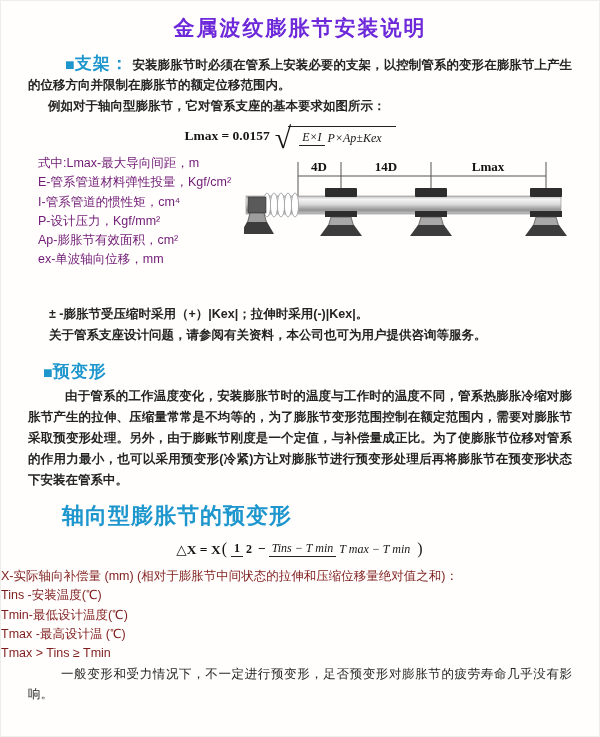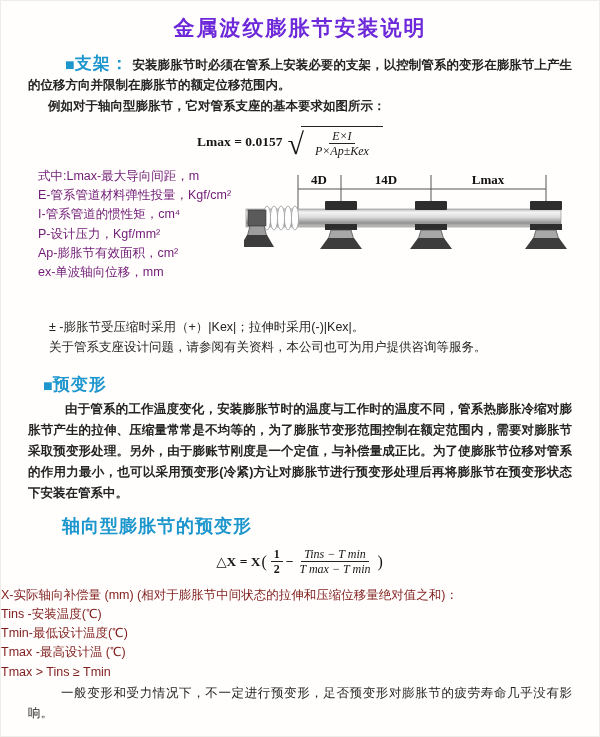--- a/index.html
+++ b/index.html
@@ -23,34 +23,34 @@
   .formula{
     display:flex;justify-content:center;align-items:center;
     font-family:"Liberation Serif","DejaVu Serif",serif;
     font-weight:bold;font-size:13.5px;color:#151515;
   }
   .f1{margin:10px 0 8px -20px;}
   .it{font-style:italic;font-weight:normal;}
   .sqrt{display:inline-flex;align-items:center;margin-left:5px;}
   .sqrt-sym{font-size:30px;font-weight:normal;line-height:20px;margin-right:-3px;transform:translateY(2px);}
   .radicand{border-top:1.5px solid #222;padding:2px 8px 0 8px;}
-  .frac{display:inline-flex;flex-direction:column;align-items:center;font-size:12px;line-height:1.2;margin:0 3px;vertical-align:middle;justify-content:flex-end;}
+  .frac{display:inline-flex;flex-direction:row;align-items:center;font-size:12px;line-height:1.2;margin:0 3px;vertical-align:middle;justify-content:flex-end;}
   .frac .num{border-bottom:1px solid #222;padding:0 3px;}
   .frac .den{padding:0 3px;}
   .paren{font-size:16px;font-weight:normal;margin:0 1px;}
 
   
   .defzone{position:relative;margin-top:4px;height:150px;}
   .defs{margin-left:37px;font-size:12.5px;line-height:19.3px;font-weight:500;color:#701a75;}
   .defs .item{}
-  .note{margin:1px 27px 0 48px;font-size:12.5px;line-height:19.5px;font-weight:400;color:#242424;}
+  .note{margin:1px 27px 0 48px;font-size:12.5px;line-height:19.5px;font-weight:700;color:#242424;}
   .diagram{position:absolute;left:243px;top:2px;}
 
   .sec2-head{margin:15px 16px 3px 42px;}
-  .sub-head{font-size:18px;font-weight:bold;letter-spacing:1px;color:#1c96cd;}
+  .sub-head{font-size:22px;font-weight:bold;letter-spacing:1px;color:#1c96cd;}
   .axial-head{margin:10px 0 2px 61px;}
   .f2{margin:9px 0 9px 0;}
   .list-item{font-size:12.5px;line-height:19.3px;font-weight:500;color:#7f1d1d;}
 
   svg text{font-family:"Liberation Serif","DejaVu Serif",serif;font-weight:bold;font-size:13px;fill:#111;}
 </style>
 </head>
 <body>
 
 <div class="page">

